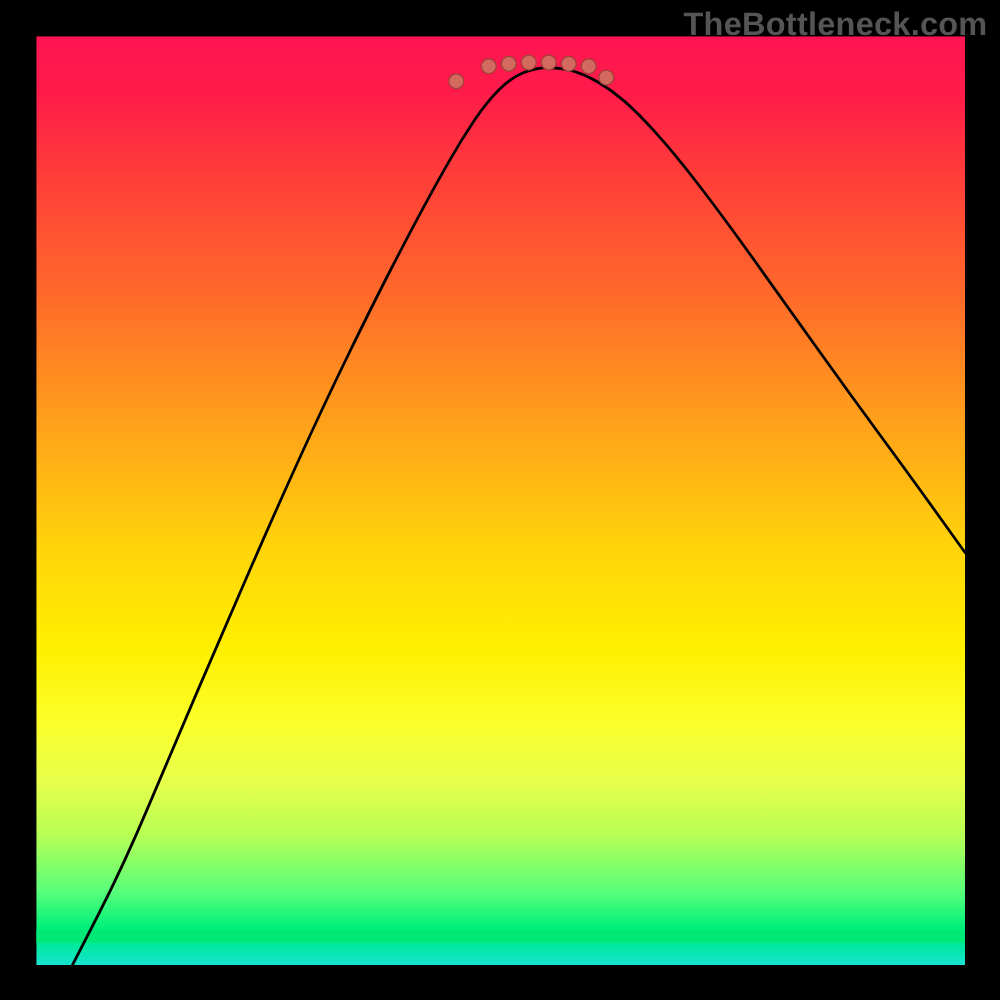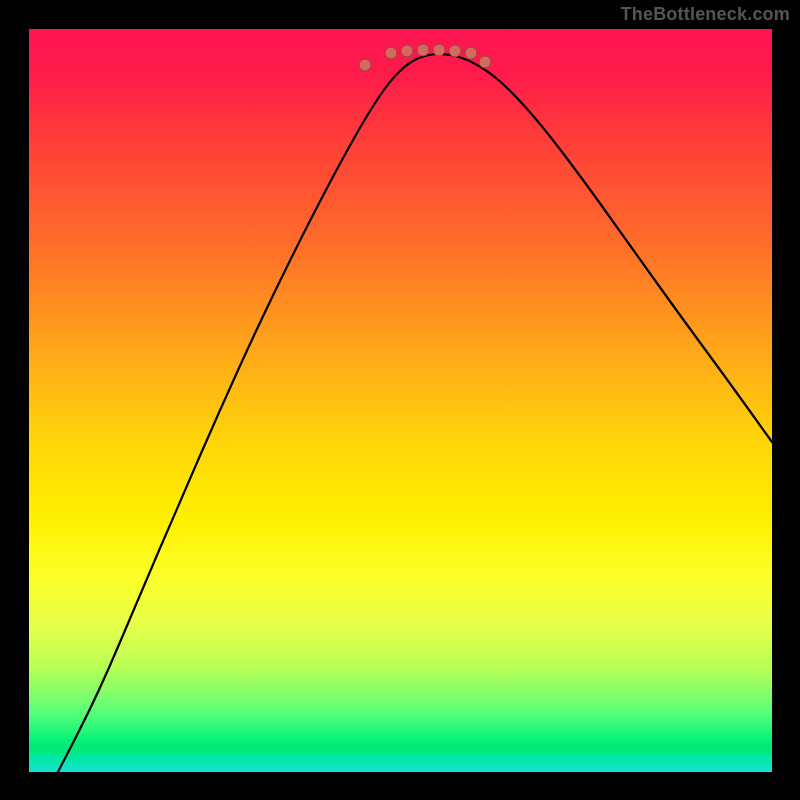--- a/index.html
+++ b/index.html
@@ -9,21 +9,21 @@
     width: 800px;
     height: 800px;
     background: #000;
   }
   .watermark {
     position: absolute;
     top: 4px;
     right: 10px;
     color: #555;
     font-family: Arial, Helvetica, sans-serif;
-    font-size: 18px;
+    font-size: 26px;
     font-weight: 600;
     letter-spacing: 0.2px;
     z-index: 10;
   }
   .plot {
     position: absolute;
     left: 29px;
     top: 29px;
     width: 743px;
     height: 743px;

